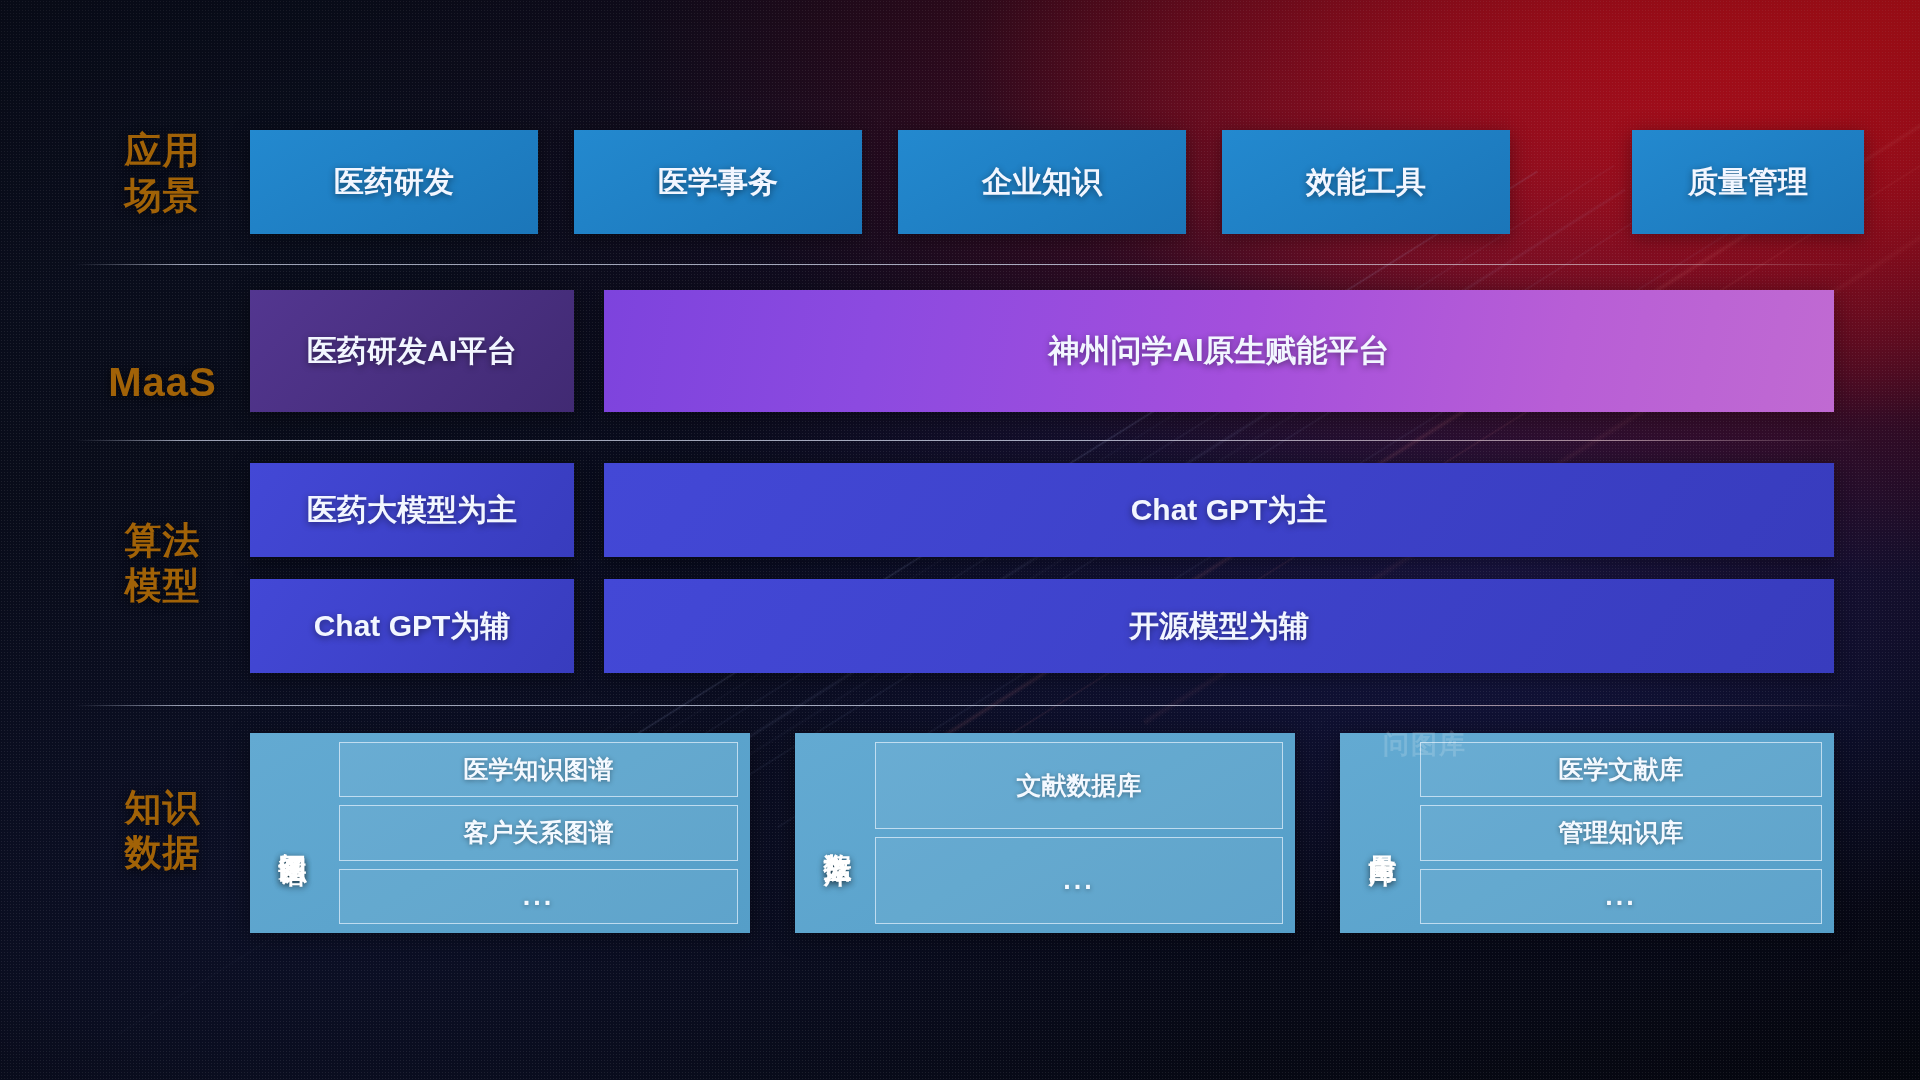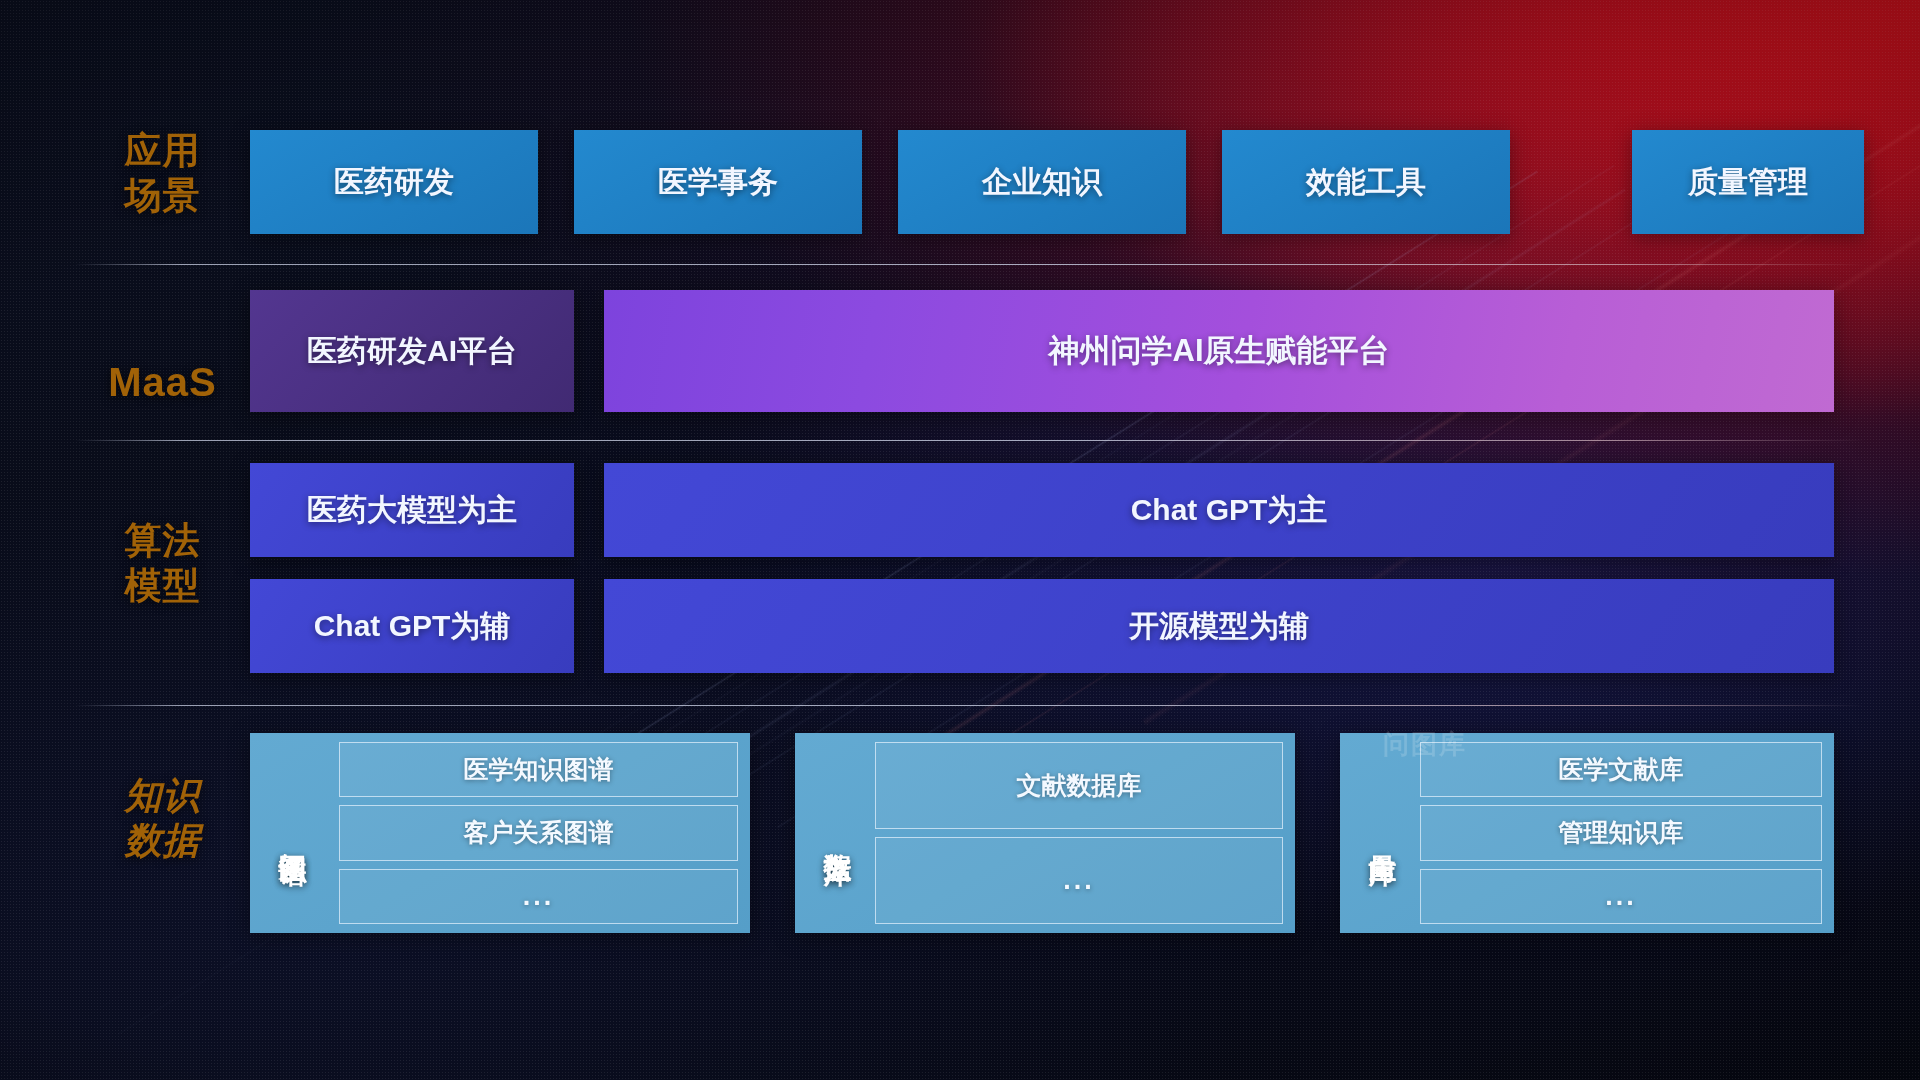--- a/index.html
+++ b/index.html
@@ -210,21 +210,21 @@
 模型</div>
     <div class="box algo" style="left:250px; width:324px; top:0px;">医药大模型为主</div>
     <div class="box algo" style="left:604px; width:1230px; top:0px;padding-left:20px;">Chat GPT为主</div>
     <div class="box algo" style="left:250px; width:324px; top:116px;">Chat GPT为辅</div>
     <div class="box algo" style="left:604px; width:1230px; top:116px;">开源模型为辅</div>
   </div>
 
   <div class="divider" style="top:705px;"></div>
 
   <div class="row" style="top:733px; height:200px;">
-    <div class="row-label" style="top:40px;font-style:italic;">知识
+    <div class="row-label" style="top:52px;">知识
 数据</div>
 
     <div class="kpanel" style="left:250px; width:500px;gap:9px;">
       <div class="kpanel-label">知识图谱</div>
       <div class="kpanel-items">
         <div class="kitem">医学知识图谱</div>
         <div class="kitem">客户关系图谱</div>
         <div class="kitem ellipsis">...</div>
       </div>
     </div>

